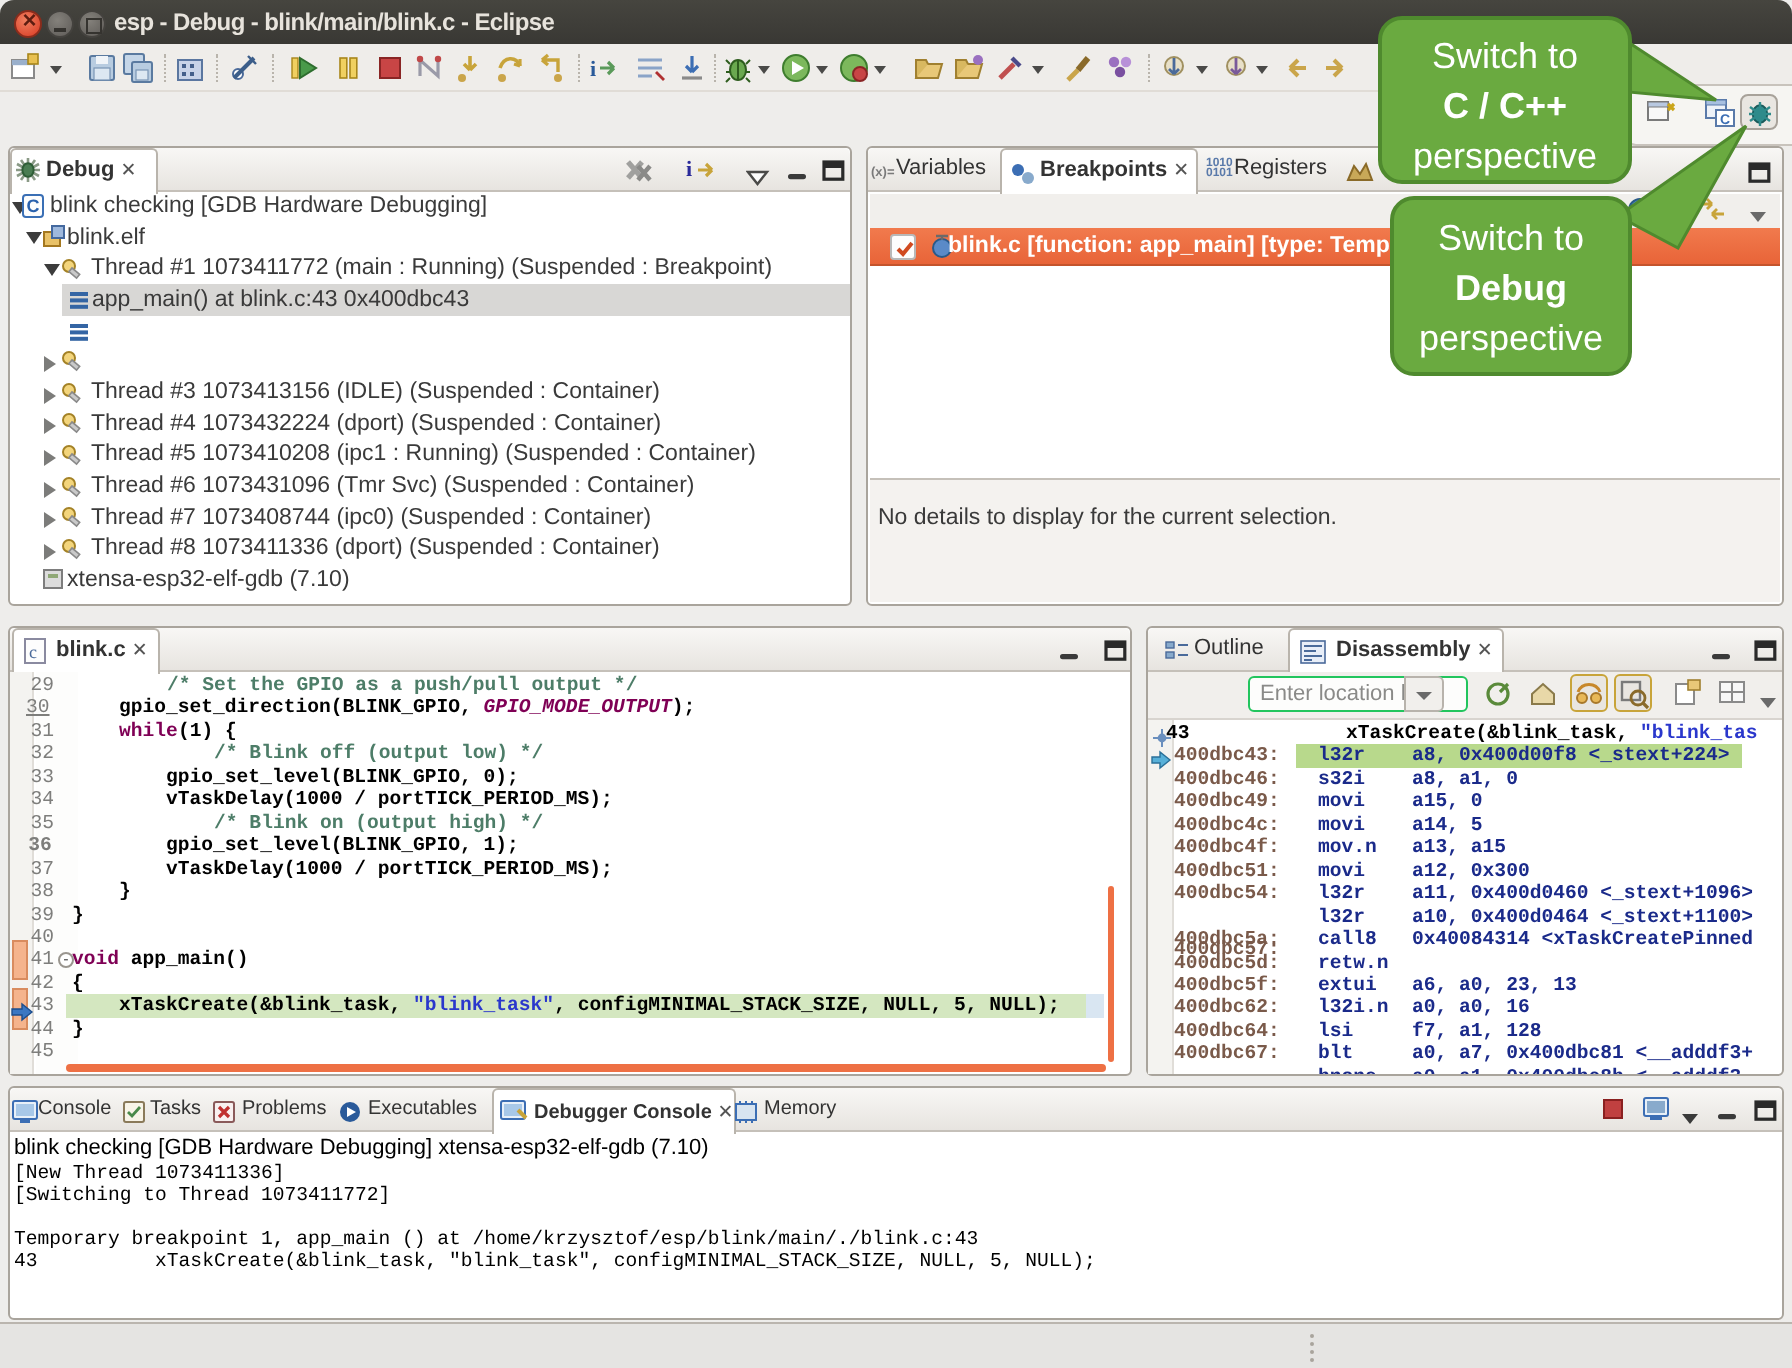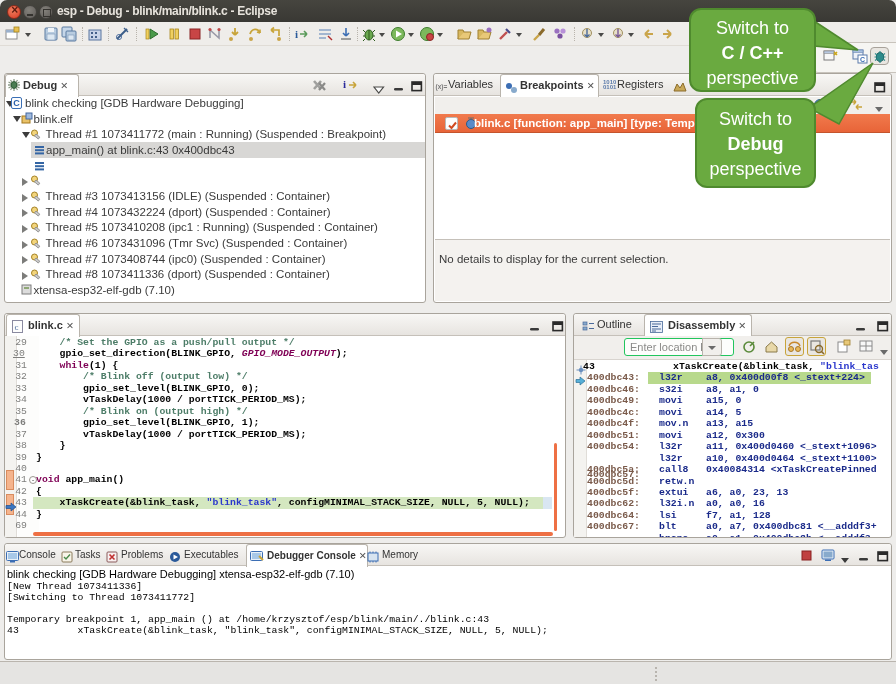--- a/index.html
+++ b/index.html
@@ -33,21 +33,21 @@
 .ticn { position:absolute; top:4px; }
 .vbtn { position:absolute; }
 #debug-tree { position:absolute; left:0; top:0; right:0; font-size:11.5px; color:#3a3a3a; }
 .trow { position:absolute; left:0; right:0; height:15px; white-space:nowrap; }
 .tarrow { position:absolute; top:4px; width:0; height:0; }
 .exp  { border-left:4px solid transparent; border-right:4px solid transparent; border-top:6px solid #3c3c3c; }
 .col  { border-top:4px solid transparent; border-bottom:4px solid transparent; border-left:6px solid #7c7c7a; }
 .ticon { position:absolute; top:0px; width:12px; height:13px; }
 .ttext { position:absolute; top:0.5px; }
 .code { font-family:"Liberation Mono", monospace; font-size:9.8px; font-weight:bold; white-space:pre; }
-.cmt { color:#4d7d68; }
+.cmt { color:#4d7d68;margin-left:24px; }
 .kw  { color:#7f0055; }
 .str { color:#2a37cc; }
 .mac { color:#7f0055; font-style:italic; }
 .callout { position:absolute; background:#6aaa40; border:2px solid #4f8a2e; border-radius:12px;
   color:#fff; text-align:center; font-size:18px; line-height:25px; z-index:30; }
 </style>
 </head>
 <body>
 <div id="win">
 <div id="titlebar">
@@ -430,21 +430,21 @@
 <div class="code" style="position:absolute; left:31px; top:126.9px; color:#000;"></div>
 <div class="code" style="position:absolute; left:8px; top:138.4px; width:14px; text-align:right; color:#7e7e7c; font-weight:normal;">41</div>
 <div class="code" style="position:absolute; left:31px; top:138.4px; color:#000;"><span class="kw">void</span> app_main()</div>
 <div class="code" style="position:absolute; left:8px; top:149.8px; width:14px; text-align:right; color:#7e7e7c; font-weight:normal;">42</div>
 <div class="code" style="position:absolute; left:31px; top:149.8px; color:#000;">{</div>
 <div style="position:absolute; left:28px; right:22px; top:161.3px; height:11.4px; background:#d4e7c0;"></div>
 <div class="code" style="position:absolute; left:8px; top:161.3px; width:14px; text-align:right; color:#7e7e7c; font-weight:normal;">43</div>
 <div class="code" style="position:absolute; left:31px; top:161.3px; color:#000;">    xTaskCreate(&amp;blink_task, <span class="str">"blink_task"</span>, configMINIMAL_STACK_SIZE, NULL, 5, NULL);</div>
 <div class="code" style="position:absolute; left:8px; top:172.8px; width:14px; text-align:right; color:#7e7e7c; font-weight:normal;">44</div>
 <div class="code" style="position:absolute; left:31px; top:172.8px; color:#000;">}</div>
-<div class="code" style="position:absolute; left:8px; top:184.2px; width:14px; text-align:right; color:#7e7e7c; font-weight:normal;">69</div>
+<div class="code" style="position:absolute; left:8px; top:184.2px; width:14px; text-align:right; color:#7e7e7c; font-weight:normal;">45</div>
 <div class="code" style="position:absolute; left:31px; top:184.2px; color:#000;"></div>
 <div style="position:absolute; left:24px; top:139.9px; width:8px; height:8px; border:1px solid #9a968f; border-radius:50%; background:#fff; color:#555; font-size:8px; line-height:6px; text-align:center;">-</div>
 <div style="position:absolute; left:0.5px; top:133.9px; width:8px; height:20px; background:#f5b48d; border:1px solid #d98c5f;"></div>
 <div style="position:absolute; left:0.5px; top:158.3px; width:8px; height:21px; background:#f5b48d; border:1px solid #d98c5f;"></div>
 <div style="position:absolute; left:0px; top:161.8px; z-index:3;"><svg width="12" height="10">
  <path d="M1 3.5 L6 3.5 L6 1 L11 5 L6 9 L6 6.5 L1 6.5 Z" fill="#3b77c2" stroke="#1d4e8d" stroke-width="0.7"></path>
           </svg></div>
 <div style="position:absolute; left:538px; top:161.3px; width:9px; height:11.4px; background:#d9e6f2;"></div>
 <div style="position:absolute; right:8px; top:107px; width:3.5px; height:88px; background:#ee7044; border-radius:2px;"></div>
 <div style="position:absolute; left:28px; bottom:1.5px; height:3.5px; right:12px; background:#ee7044; border-radius:2px;"></div>

